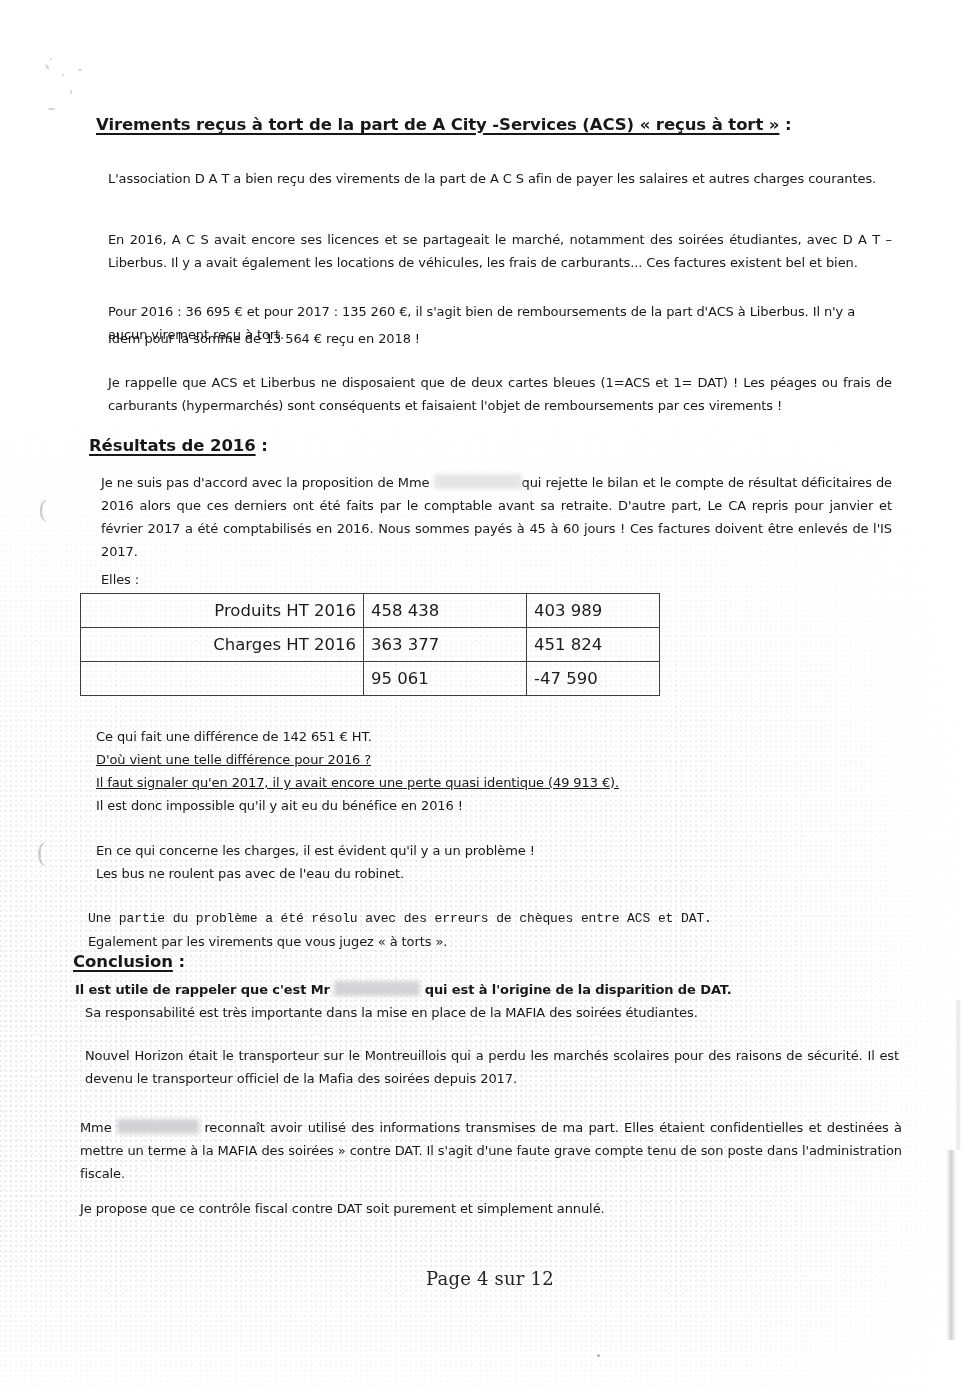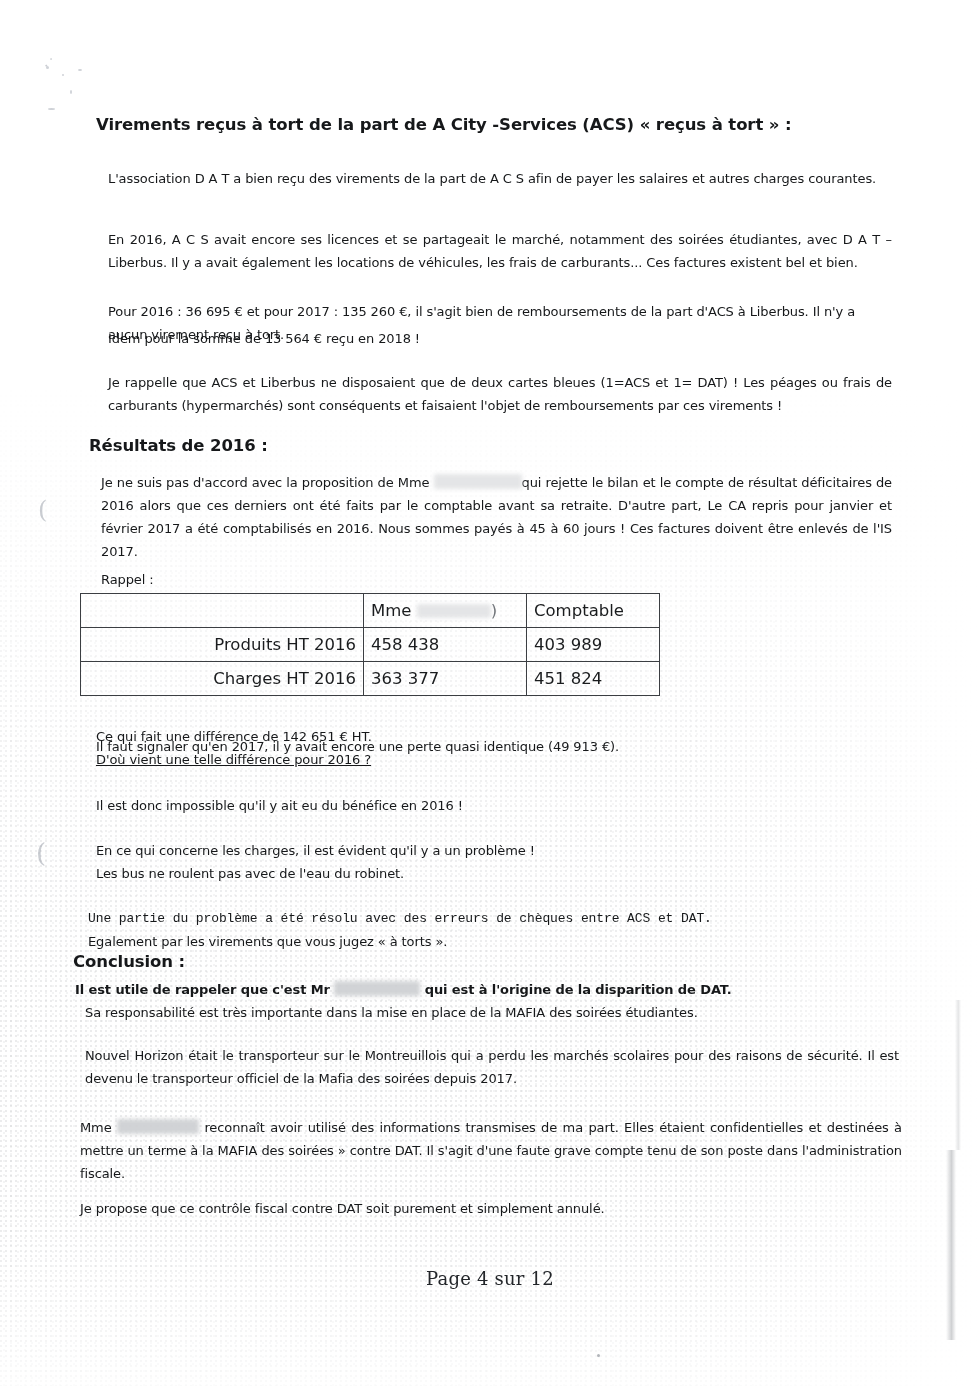--- a/index.html
+++ b/index.html
@@ -102,20 +102,21 @@
   }
 
   .heading {
     font-weight: bold;
     font-size: 16.5px;
     letter-spacing: -0.1px;
     margin: 0;
     white-space: nowrap;
   }
   .heading .u {
+    text-decoration: underline;
     text-decoration-thickness: 2px;
     text-underline-offset: 3px;
   }
 
   p.para {
     margin: 12px;
     font-size: 13px;
     line-height: 23px;
     text-align: justify;
     letter-spacing: -0.1px;
@@ -196,47 +197,45 @@
     <p class="para" style="position:absolute; left:96px; top:359px; width:784px;">Je rappelle que ACS et Liberbus ne disposaient que de deux cartes bleues (1=ACS et 1= DAT) ! Les péages ou frais de carburants (hypermarchés) sont conséquents et faisaient l'objet de remboursements par ces virements !</p>
 
     <div class="heading" style="position:absolute; left:89px; top:436px;">
       <span class="u">Résultats de 2016</span><span> :</span>
     </div>
 
     <p class="para" style="position:absolute; left:89px; top:459px; width:791px;">
       <span>Je ne suis pas d'accord avec la proposition de Mme </span><span class="redact" style="width:88px; height:15px;"></span><span>qui rejette le bilan et le compte de résultat déficitaires de 2016 alors que ces derniers ont été faits par le comptable avant sa retraite. D'autre part, Le CA repris pour janvier et février 2017 a été comptabilisés en 2016. Nous sommes payés à 45 à 60 jours ! Ces factures doivent être enlevés de l'IS 2017.</span>
     </p>
 
-    <p class="para noj" style="position:absolute; left:89px; top:556px; width:300px;">Rappel :</p>
+    <p class="para noj" style="position:absolute; left:89px; top:556px; width:300px;">Elles :</p>
 
     <table class="recap" style="position:absolute; left:80px; top:593px;">
       <tbody>
-        <tr>
-          <td class="c-label"></td>
-          <td class="c-mme" style="white-space:nowrap;">
-            <span>Mme </span><span class="redact" style="width:74px; height:14px;"></span><span style="color:#6d7176;">)</span>
-          </td>
-          <td class="c-cpt">Comptable</td>
-        </tr>
         <tr>
           <td class="c-label">Produits HT 2016</td>
           <td class="c-mme">458 438</td>
           <td class="c-cpt">403 989</td>
         </tr>
         <tr>
           <td class="c-label">Charges HT 2016</td>
           <td class="c-mme">363 377</td>
           <td class="c-cpt">451 824</td>
         </tr>
+        <tr>
+          <td class="c-label"></td>
+          <td class="c-mme">95 061</td>
+          <td class="c-cpt">-47 590</td>
+        </tr>
       </tbody>
     </table>
 
     <p class="para noj" style="position:absolute; left:84px; top:713px; width:700px;">Ce qui fait une différence de 142 651 € HT.</p>
     <p class="para noj" style="position:absolute; left:84px; top:736px; width:700px;text-decoration:underline;">D'où vient une telle différence pour 2016 ?</p>
-    <p class="para noj" style="position:absolute; left:84px; top:723px; width:780px;">Il faut signaler qu'en 2017, il y avait encore une perte quasi identique (49 913 €).</p>
+    <p class="para noj" style="position:absolute; left:84px; top:759px; width:780px;text-decoration:underline;">Il faut signaler qu'en 2017, il y avait encore une perte quasi identique (49 913 €).</p>
     <p class="para noj" style="position:absolute; left:84px; top:782px; width:780px;">Il est donc impossible qu'il y ait eu du bénéfice en 2016 !</p>
 
     <p class="para noj" style="position:absolute; left:84px; top:827px; width:780px;">En ce qui concerne les charges, il est évident qu'il y a un problème !</p>
     <p class="para noj" style="position:absolute; left:84px; top:850px; width:780px;">Les bus ne roulent pas avec de l'eau du robinet.</p>
 
     <p class="para noj" style="position:absolute; left:76px; top:895px; width:800px;font-family:Liberation Mono, monospace;">Une partie du problème a été résolu avec des erreurs de chèques entre ACS et DAT.</p>
     <p class="para noj" style="position:absolute; left:76px; top:918px; width:800px;">Egalement par les virements que vous jugez « à torts ».</p>
 
     <div class="heading" style="position:absolute; left:73px; top:952px;">
       <span class="u">Conclusion</span><span> :</span>

